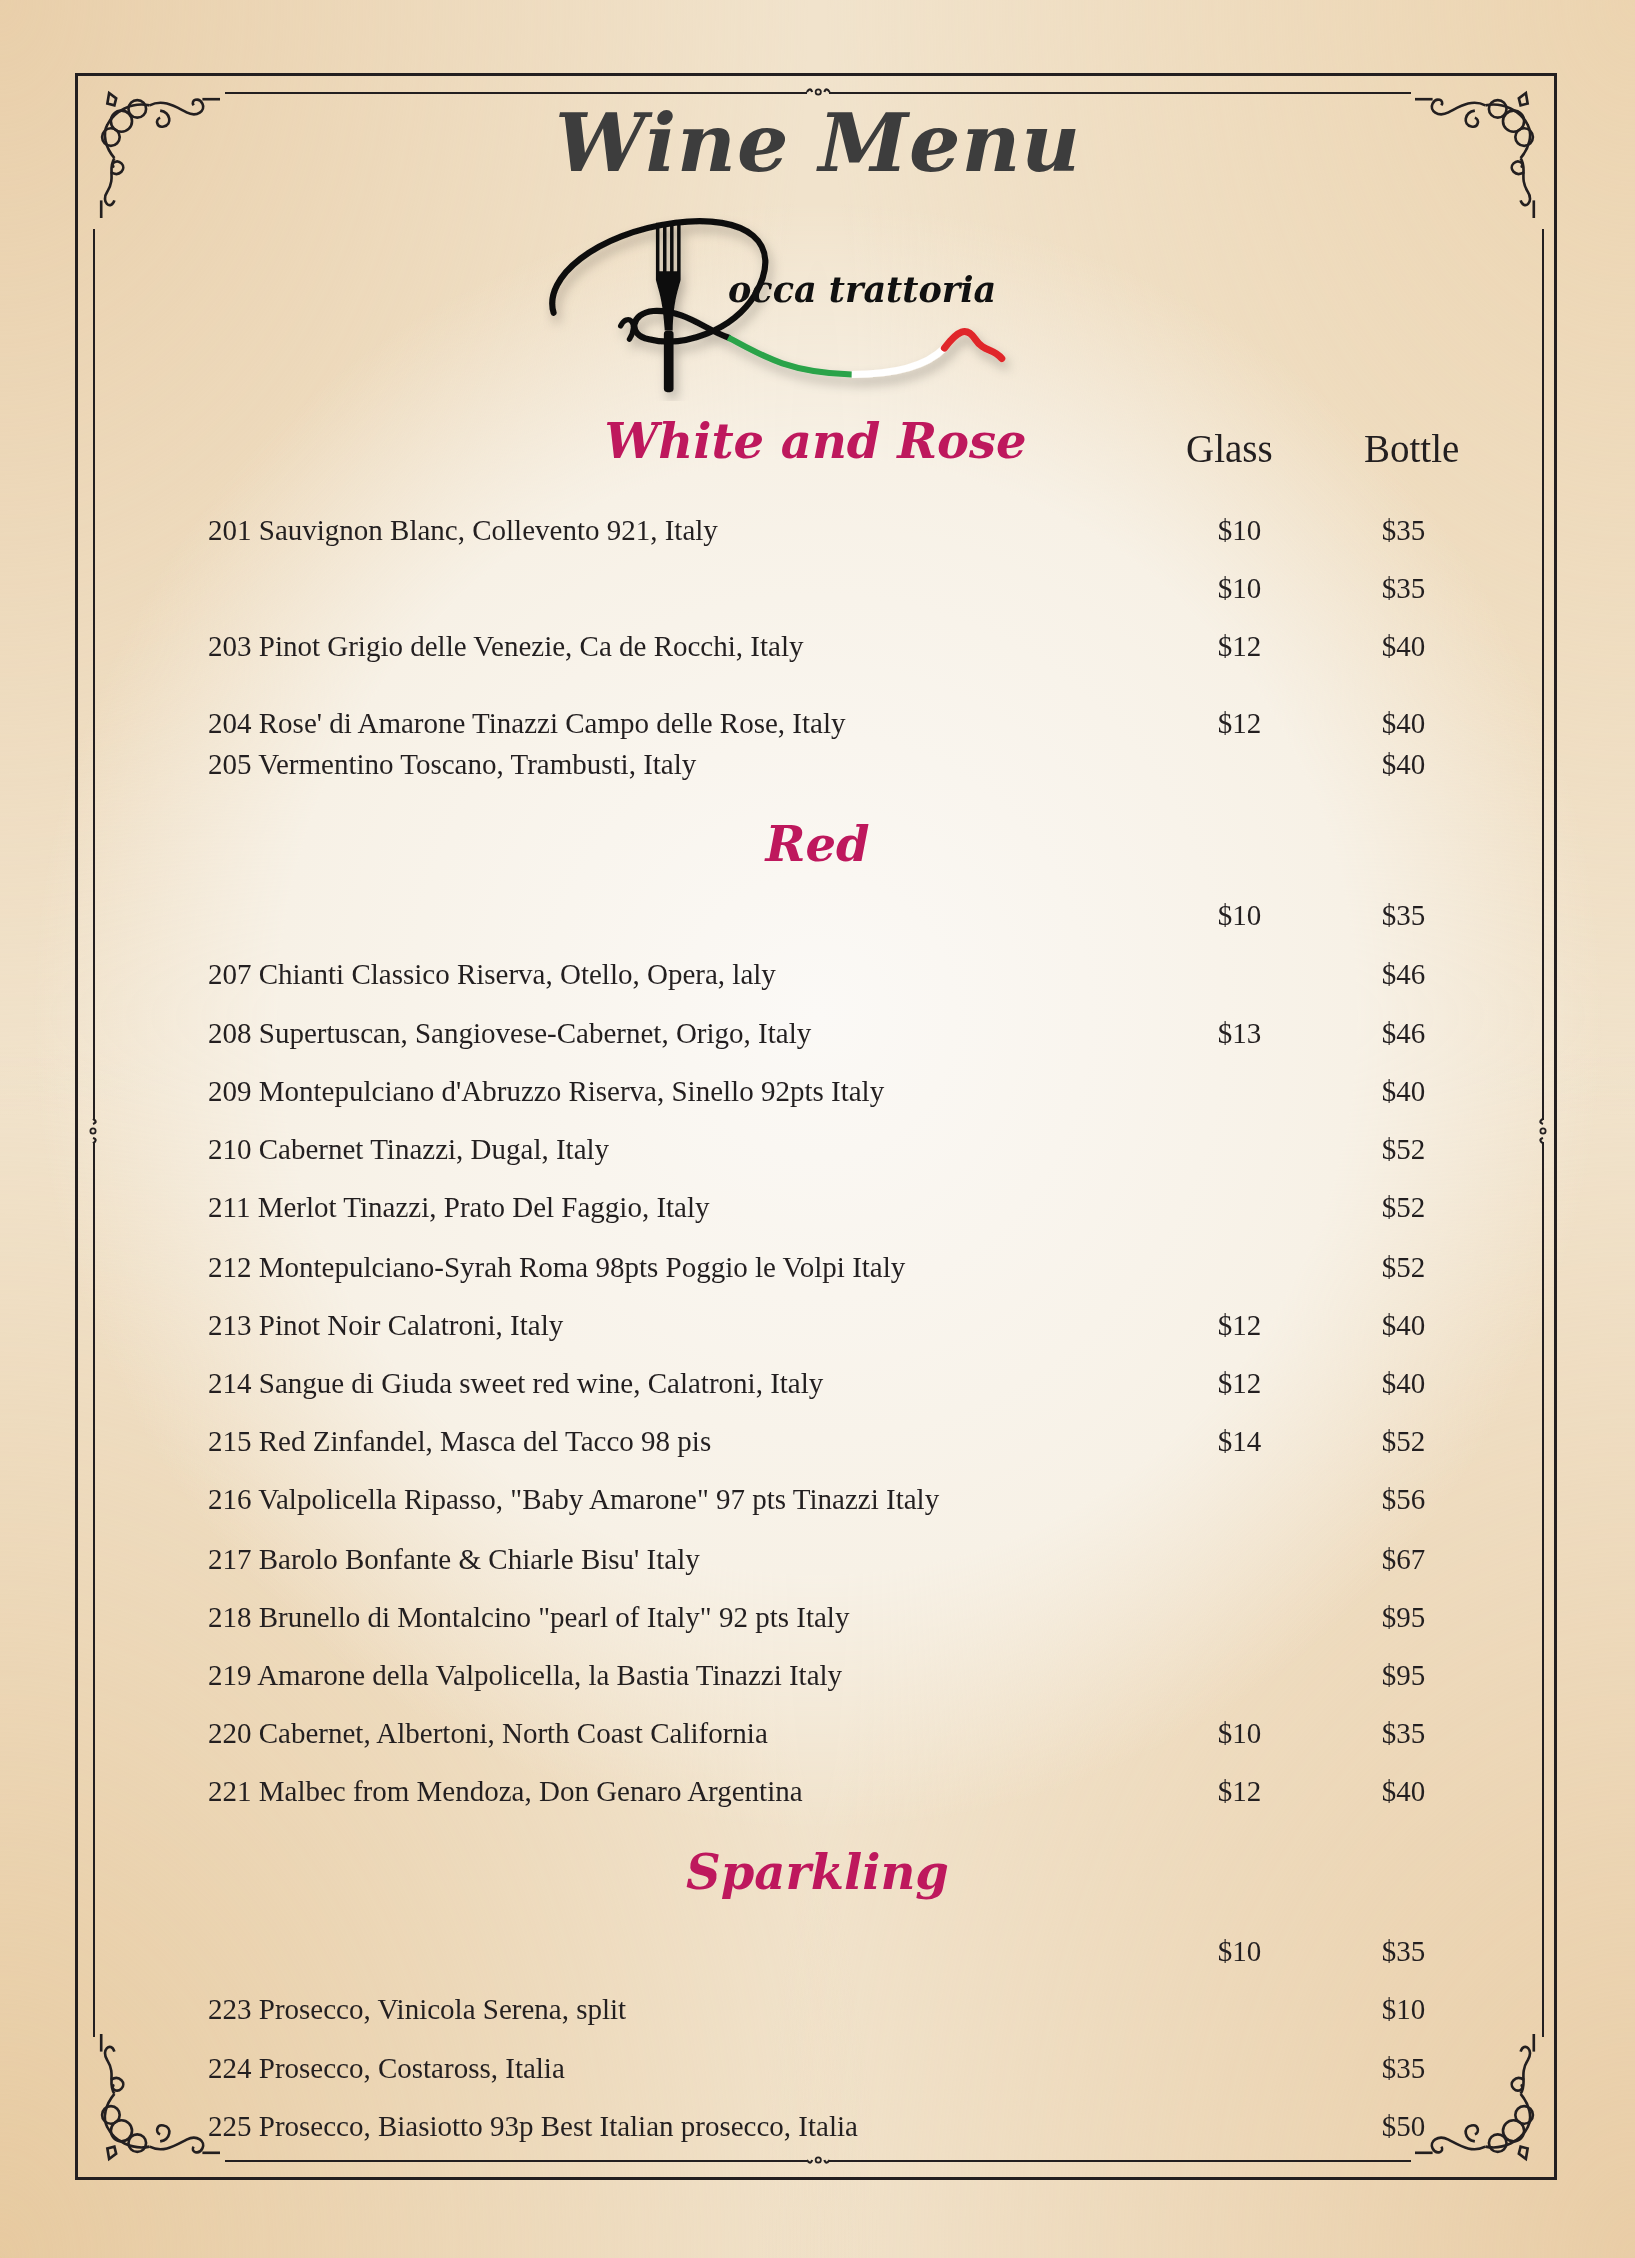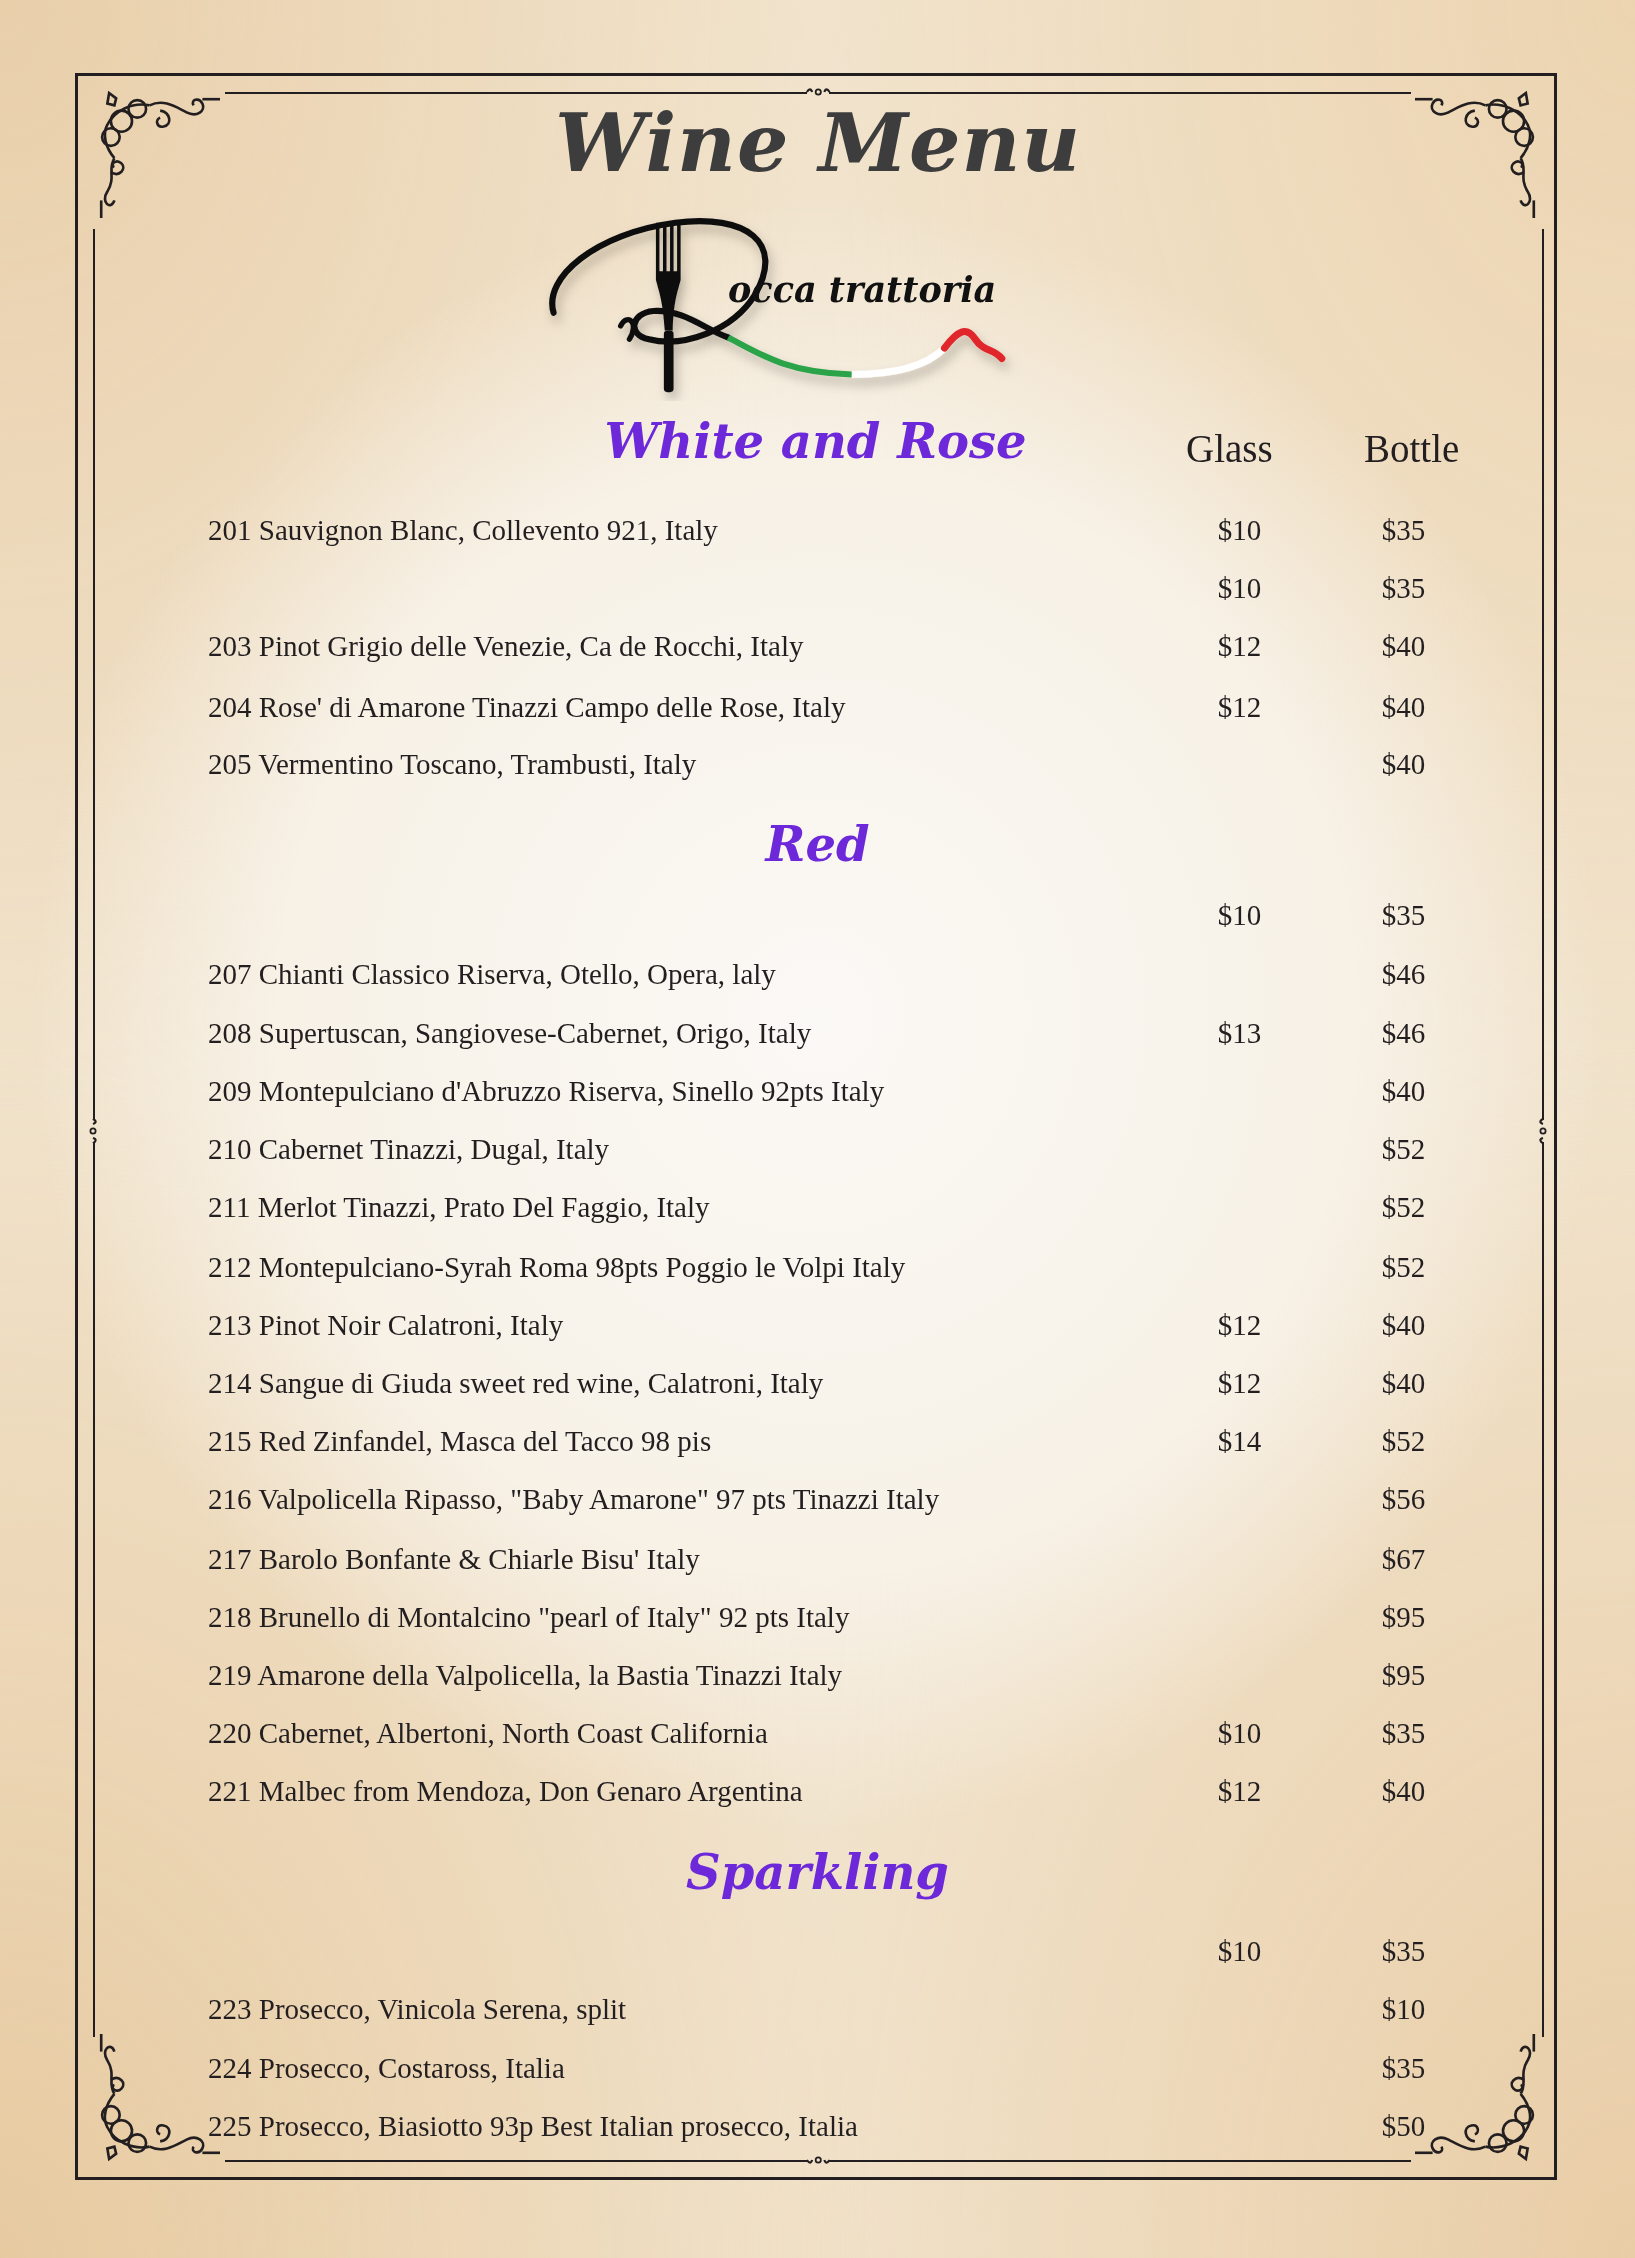--- a/index.html
+++ b/index.html
@@ -24,21 +24,21 @@
     font-family:"DejaVu Serif",serif;font-style:italic;font-weight:bold;
     font-size:81px;color:#3d3d3d;letter-spacing:0.9px;
   }
   .logo{position:absolute;left:543px;top:198px;width:547px;height:203px;}
   .logo-text{
     position:absolute;left:185px;top:71px;font-family:"DejaVu Serif",serif;
     font-style:italic;font-weight:bold;font-size:35px;color:#111;
   }
   .section-title{
     position:absolute;font-family:"DejaVu Serif",serif;font-style:italic;font-weight:bold;
-    font-size:48px;color:#6d28d9;text-align:center;width:529px;
+    font-size:48px;color:#be185d;text-align:center;width:529px;
   }
   .col-head{position:absolute;font-size:39px;color:#231f20;}
   .row{position:absolute;left:208px;width:1235px;height:41px;font-size:29px;line-height:41px;}
   .row .name{position:absolute;left:0;top:0;white-space:nowrap;}
   .row .glass{position:absolute;left:992px;top:0;width:79px;text-align:center;}
   .row .bottle{position:absolute;left:1156px;top:0;width:79px;text-align:center;}
 </style>
 </head>
 <body>
 
@@ -174,21 +174,21 @@
   </div>
 <div class="row" style="top:568px;">
     <span class="glass">$10</span>
     <span class="bottle">$35</span>
   </div>
 <div class="row" style="top:626px;">
     <span class="name">203 Pinot Grigio delle Venezie, Ca de Rocchi, Italy</span>
     <span class="glass">$12</span>
     <span class="bottle">$40</span>
   </div>
-<div class="row" style="top:687px;">
+<div class="row" style="top:703px;">
     <span class="name">204 Rose' di Amarone Tinazzi Campo delle Rose, Italy</span>
     <span class="glass">$12</span>
     <span class="bottle">$40</span>
   </div>
 <div class="row" style="top:744px;">
     <span class="name">205 Vermentino Toscano, Trambusti, Italy</span>
     <span class="glass"></span>
     <span class="bottle">$40</span>
   </div>
 

